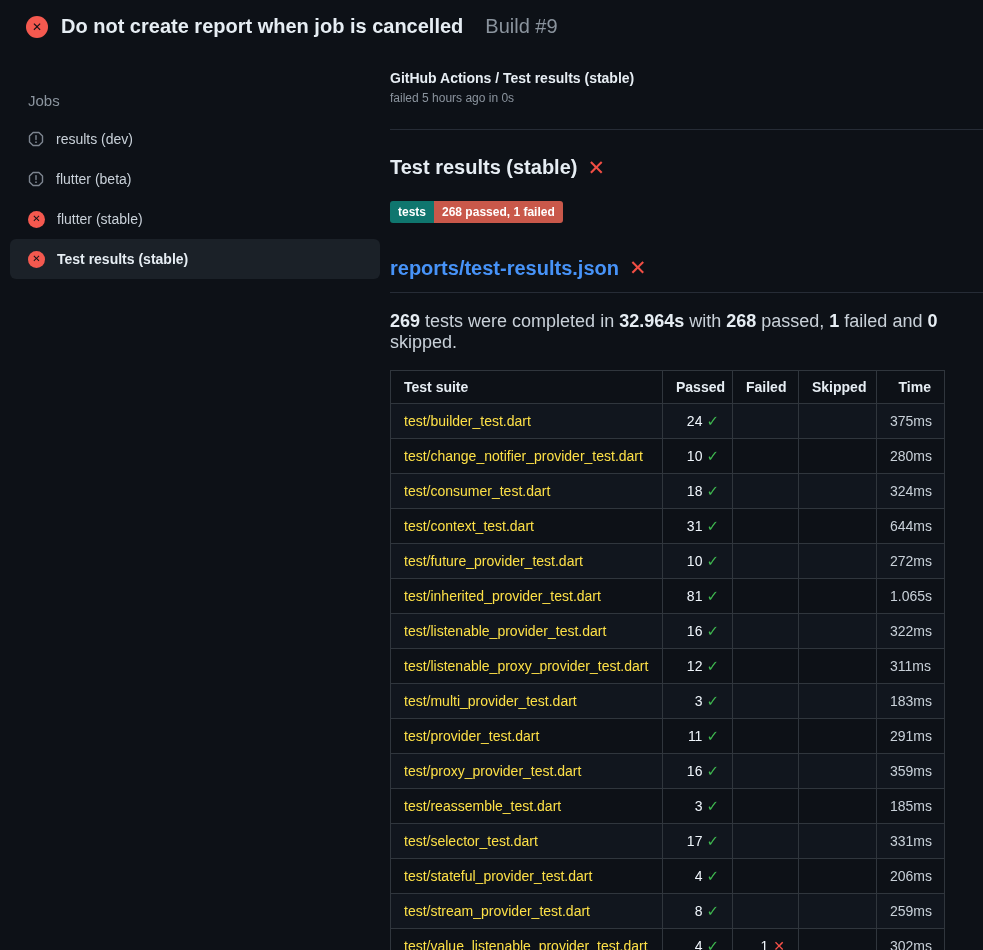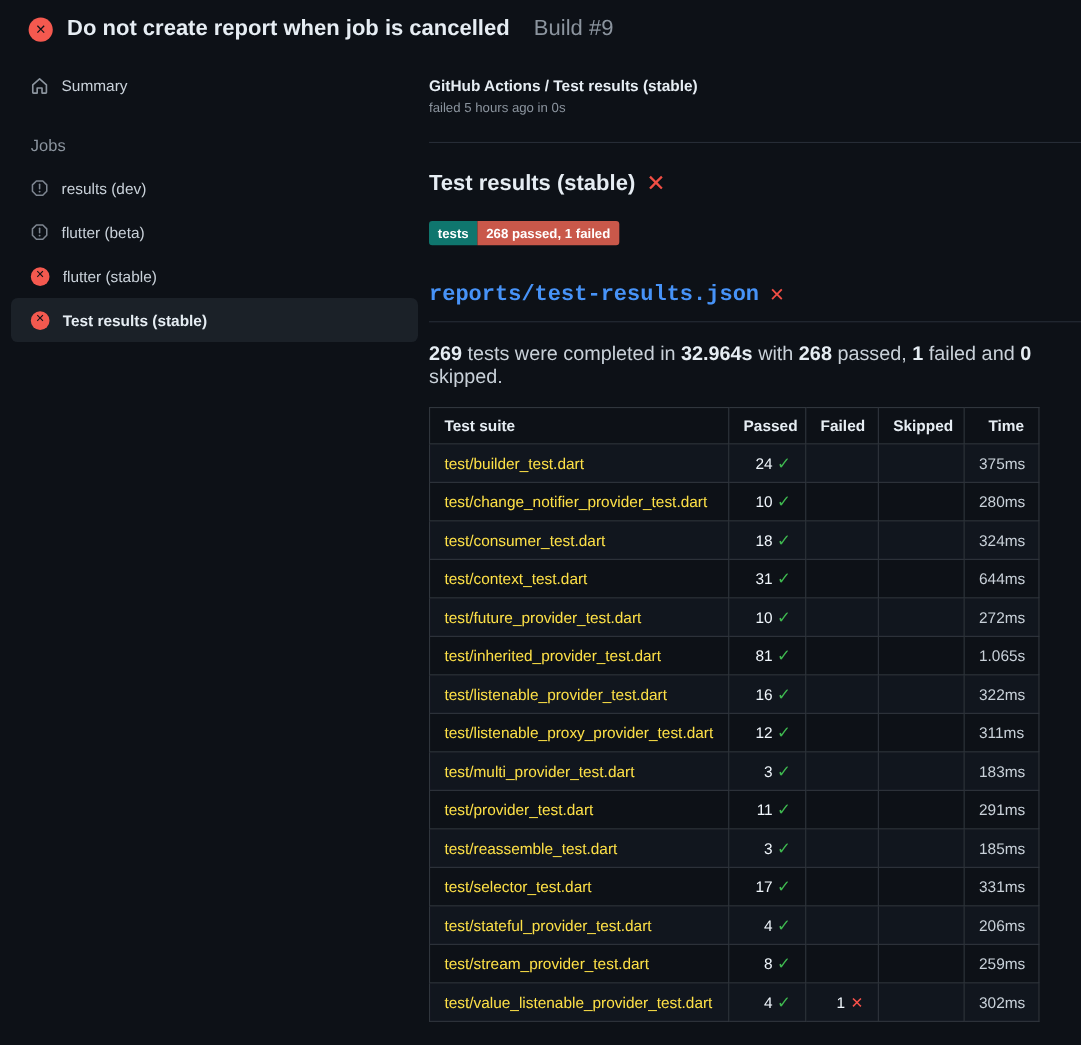--- a/index.html
+++ b/index.html
@@ -39,21 +39,21 @@
   .divider{border:none;border-top:1px solid #262c36;margin:24px 0 0 0;}
   h2.section-heading{font-size:20px;font-weight:700;color:#e6edf3;margin:26px 0 0 0;
     display:flex;align-items:center;}
   .heading-x{color:#f14e44;font-weight:800;font-size:21px;margin-left:10px;line-height:1;}
   
   .badge{display:inline-flex;margin-top:22px;font-size:12px;font-weight:600;color:#ffffff;line-height:1;}
   .badge .k{background:#0f766e;padding:5px 8px;border-radius:3px 0 0 3px;}
   .badge .v{background:#c9584a;padding:5px 8px;border-radius:0 3px 3px 0;}
   
   h2.report-heading{font-size:20px;font-weight:700;margin:34px 0 0 0;padding-bottom:12px;
-    border-bottom:1px solid #262c36;display:flex;align-items:flex-end;font-family:Liberation Mono, monospace;}
+    border-bottom:1px solid #262c36;display:flex;align-items:flex-start;}
   h2.report-heading a{color:#4793f8;text-decoration:none;}
   
   .summary-line{font-size:18px;color:#c9d1d9;margin-top:18px;}
   .summary-line .b{font-weight:700;color:#e6edf3;}
   
   table.results{border-collapse:collapse;margin-top:17px;table-layout:fixed;width:554px;}
   table.results th,table.results td{border:1px solid #30363d;padding:8px 13px;font-size:14px;
     overflow:hidden;white-space:nowrap;}
   table.results th{font-weight:700;color:#e6edf3;text-align:left;}
   table.results th.r{text-align:right;}
@@ -72,26 +72,20 @@
 
 <div class="app-header">
   <span class="x-circle"></span>
   <span class="run-title">Do not create report when job is cancelled</span>
   <span class="build-no">Build #9</span>
 </div>
 
 <div class="layout">
 
   <div class="sidebar">
-    <div class="side-item">
-      <svg class="home-svg" width="16" height="16" viewBox="0 0 16 16" fill="none" stroke="#8b949e" stroke-width="1.5" stroke-linejoin="round">
-        <path d="M1.8 7.2 8 1.8l6.2 5.4V14a.6.6 0 0 1-.6.6h-3.4V10h-4.4v4.6H2.4a.6.6 0 0 1-.6-.6z"></path>
-      </svg>
-      <span>Summary</span>
-    </div>
 
     <div class="jobs-label">Jobs</div>
 
     <div class="job-item">
       <svg class="stop-icon" width="16" height="16" viewBox="0 0 16 16" fill="none" stroke="currentColor" stroke-width="1.4" stroke-linejoin="round">
         <path d="M5.1 1.5h5.8l3.6 3.6v5.8l-3.6 3.6H5.1l-3.6-3.6V5.1z"></path>
         <line x1="8" y1="4.6" x2="8" y2="8.6" stroke-linecap="round"></line>
         <circle cx="8" cy="11.2" r="0.9" fill="currentColor" stroke="none"></circle>
       </svg>
       <span>results (dev)</span>
@@ -223,20 +217,27 @@
           <td class="time">183ms</td>
         </tr>
         <tr>
           <td class="suite"><a href="#">test/provider_test.dart</a></td>
           <td class="num-cell"><span class="num">11</span><span class="icon-check"></span></td>
           <td class="num-cell"></td>
           <td class="num-cell"></td>
           <td class="time">291ms</td>
         </tr>
         <tr>
+          <td class="suite"><a href="#">test/proxy_provider_test.dart</a></td>
+          <td class="num-cell"><span class="num">16</span><span class="icon-check"></span></td>
+          <td class="num-cell"></td>
+          <td class="num-cell"></td>
+          <td class="time">359ms</td>
+        </tr>
+        <tr>
           <td class="suite"><a href="#">test/reassemble_test.dart</a></td>
           <td class="num-cell"><span class="num">3</span><span class="icon-check"></span></td>
           <td class="num-cell"></td>
           <td class="num-cell"></td>
           <td class="time">185ms</td>
         </tr>
         <tr>
           <td class="suite"><a href="#">test/selector_test.dart</a></td>
           <td class="num-cell"><span class="num">17</span><span class="icon-check"></span></td>
           <td class="num-cell"></td>

